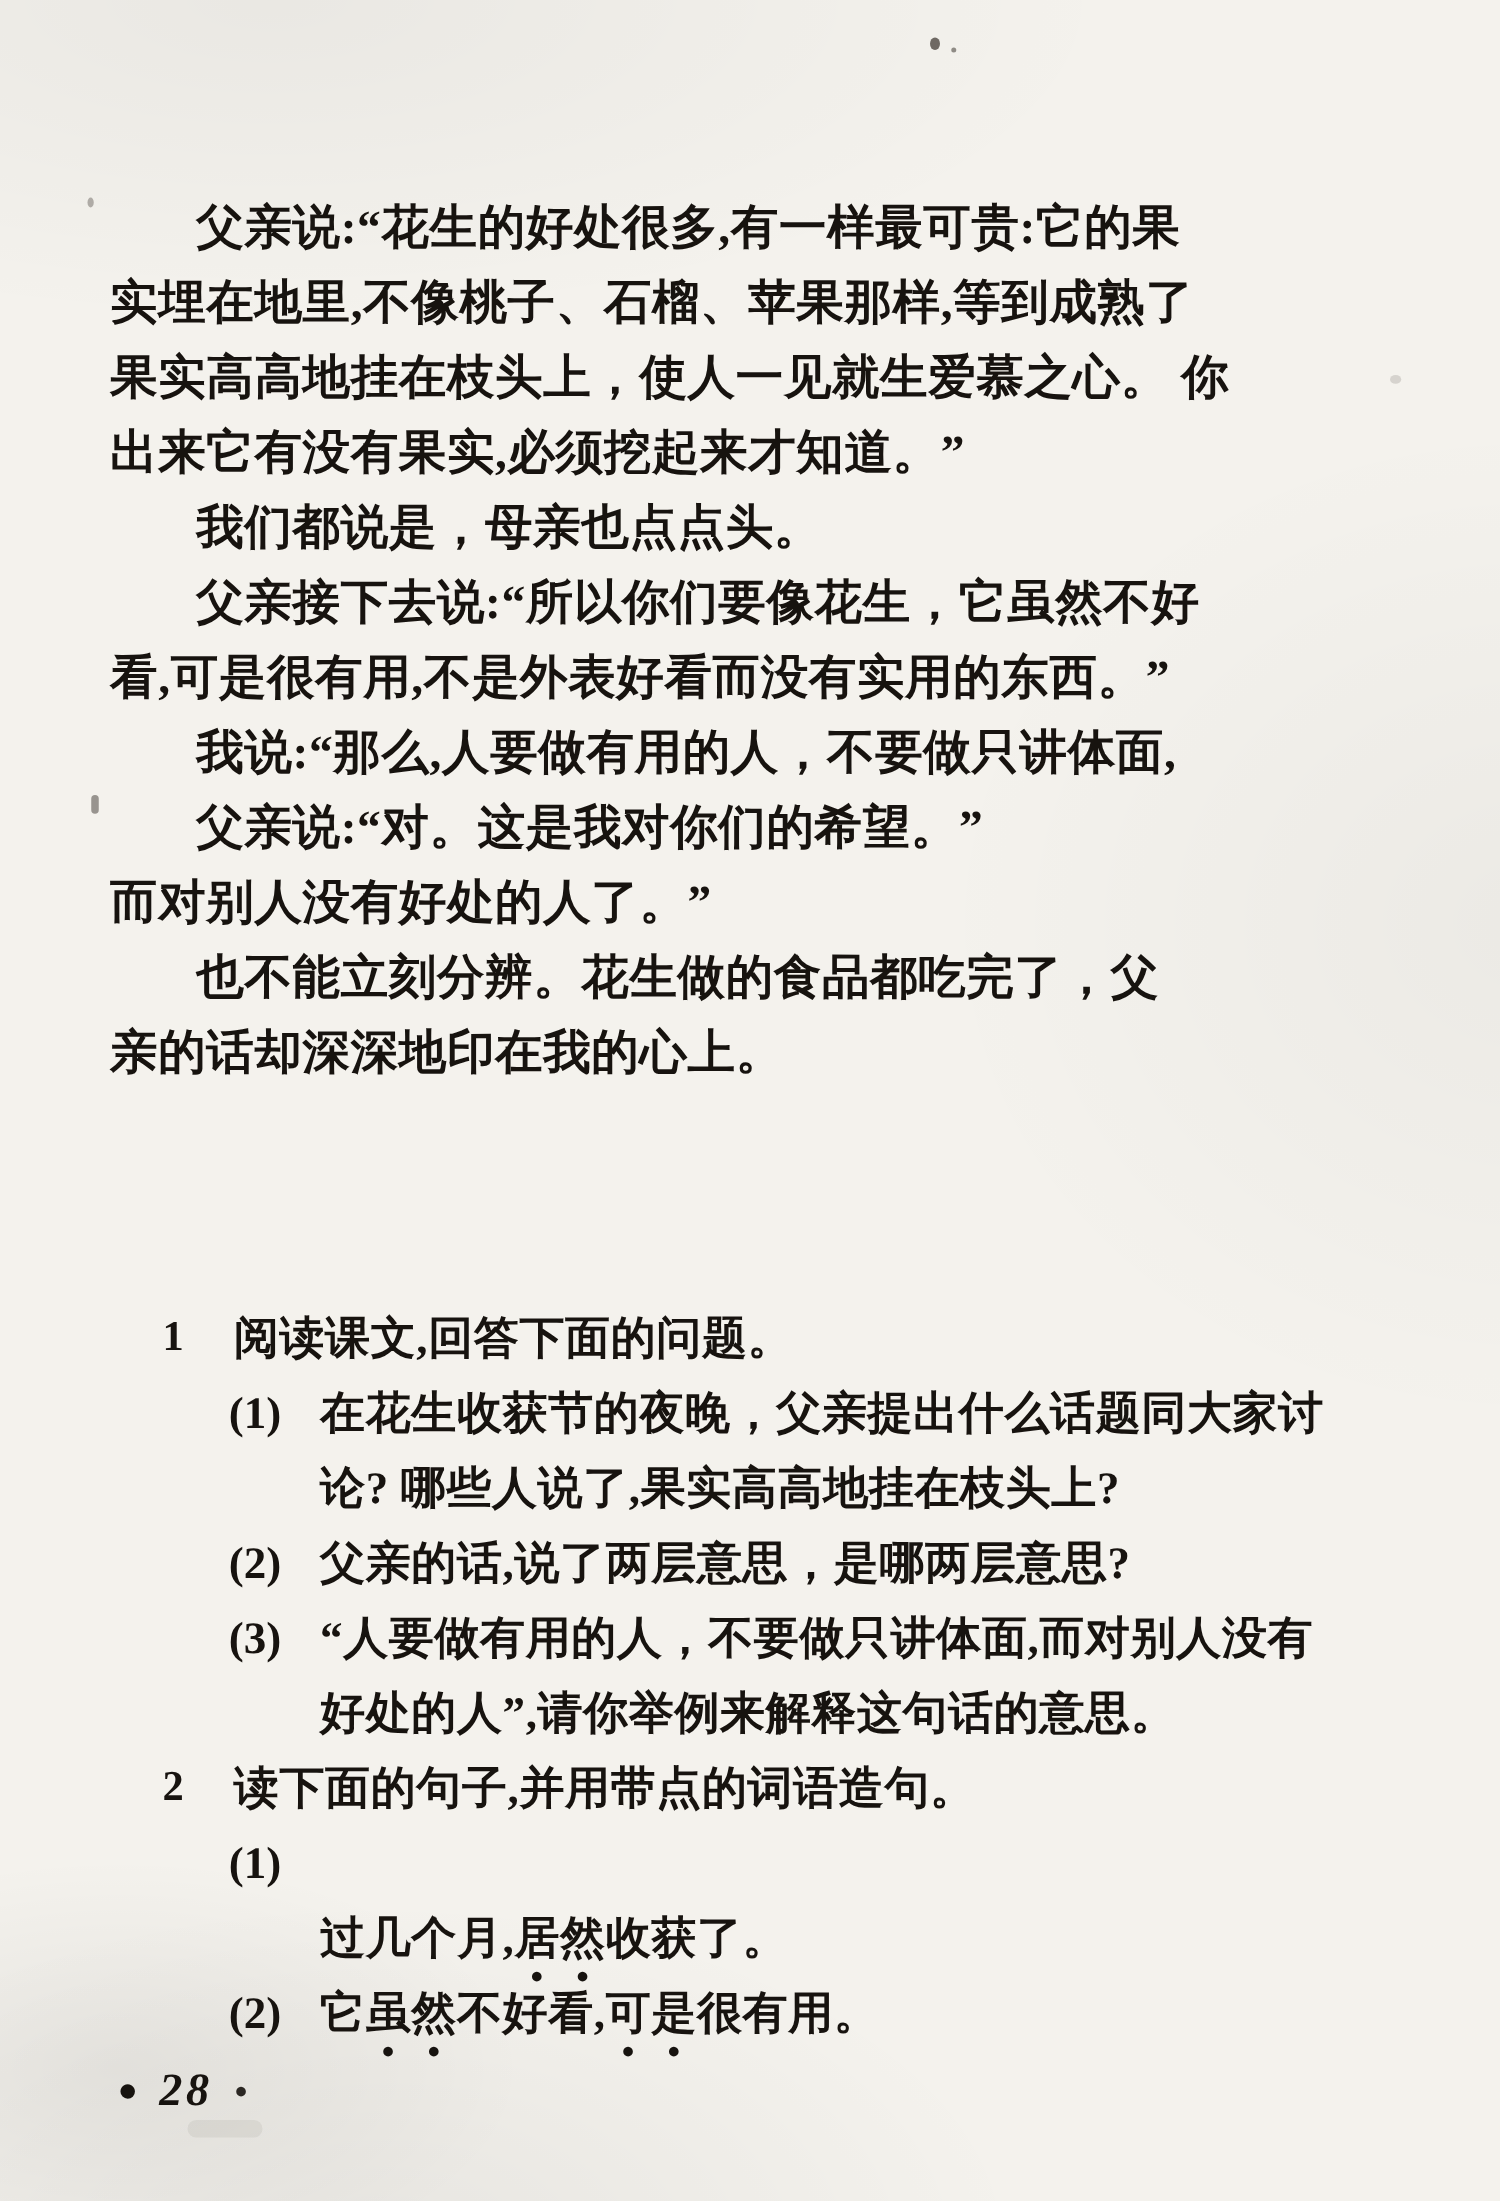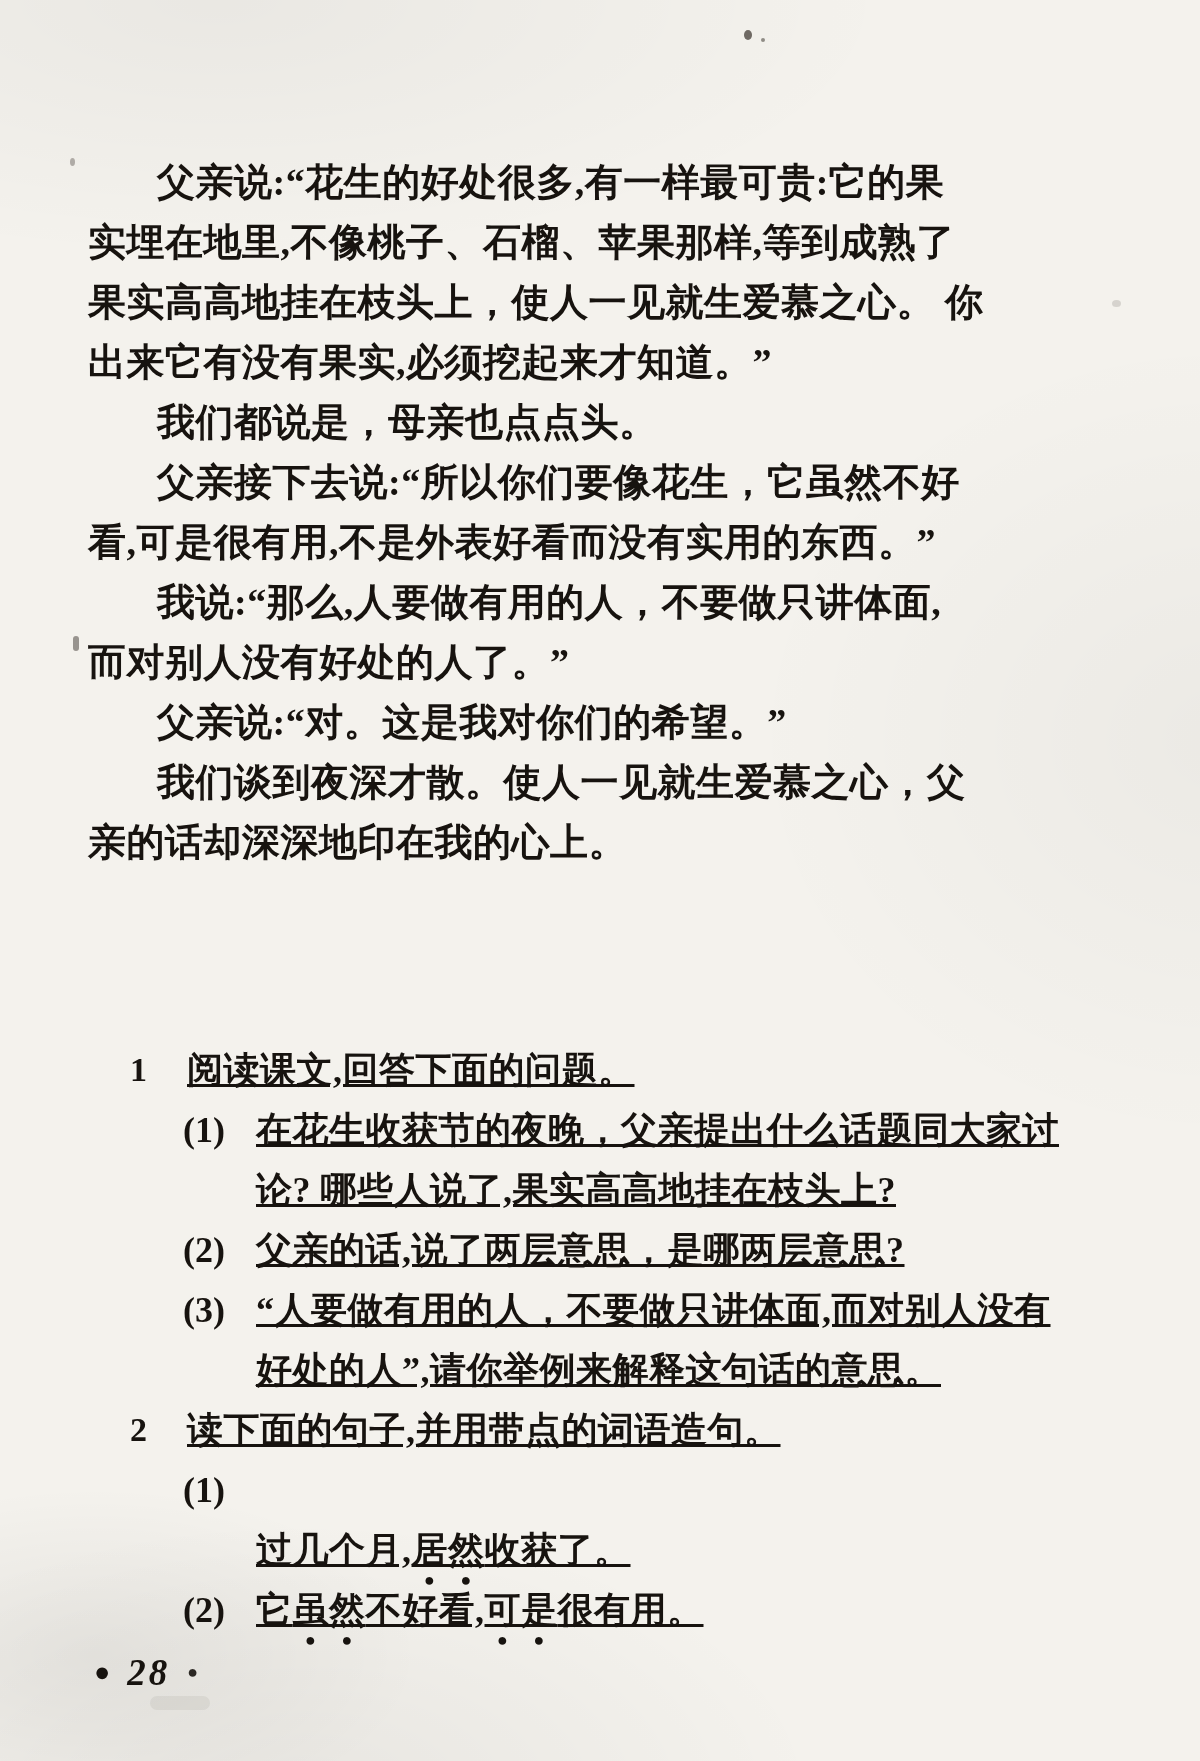--- a/index.html
+++ b/index.html
@@ -26,21 +26,21 @@
   .line.indent{padding-left:69px;}
   
   .exercises{position:absolute;left:0;top:1040px;width:1200px;}
   .ex-line{
     position:relative;height:60px;
     font-size:36px;line-height:60px;font-weight:700;
     white-space:nowrap;letter-spacing:0.5px;
   }
   .ex-num{position:absolute;left:130px;font-size:34px;letter-spacing:0;}
   .ex-marker{position:absolute;left:183px;letter-spacing:0;}
-  .ex-text{position:absolute;left:256px;text-decoration:underline;}
+  .ex-text{position:absolute;left:256px;}
   .ex-line.stem .ex-text{left:187px;}
   .emph{
     -webkit-text-emphasis:filled circle #17130f;
     -webkit-text-emphasis-position:under right;
     text-emphasis:filled circle #17130f;
     text-emphasis-position:under right;
   }
   
   .footer{
     position:absolute;left:94px;top:1648px;
@@ -62,23 +62,23 @@
 
   <div class="story">
       <div class="line indent">父亲说:“花生的好处很多,有一样最可贵:它的果</div>
       <div class="line">实埋在地里,不像桃子、石榴、苹果那样,等到成熟了</div>
       <div class="line">果实高高地挂在枝头上，使人一见就生爱慕之心。 你</div>
       <div class="line">出来它有没有果实,必须挖起来才知道。”</div>
       <div class="line indent">我们都说是，母亲也点点头。</div>
       <div class="line indent">父亲接下去说:“所以你们要像花生，它虽然不好</div>
       <div class="line">看,可是很有用,不是外表好看而没有实用的东西。”</div>
       <div class="line indent">我说:“那么,人要做有用的人，不要做只讲体面,</div>
+      <div class="line indent">父亲说:“对。这是我对你们的希望。”</div>
       <div class="line">而对别人没有好处的人了。”</div>
-      <div class="line indent">父亲说:“对。这是我对你们的希望。”</div>
-      <div class="line indent">我们谈到夜深才散。使人一见就生爱慕之心，父</div>
+      <div class="line indent">也不能立刻分辨。花生做的食品都吃完了，父</div>
       <div class="line">亲的话却深深地印在我的心上。</div>
     </div>
 
   <div class="exercises">
       <div class="ex-line stem">
         <span class="ex-num">1</span>
         <span class="ex-text"><span class="">阅读课文,回答下面的问题。</span></span>
       </div>
       <div class="ex-line first">
         <span class="ex-marker">(1)</span>

